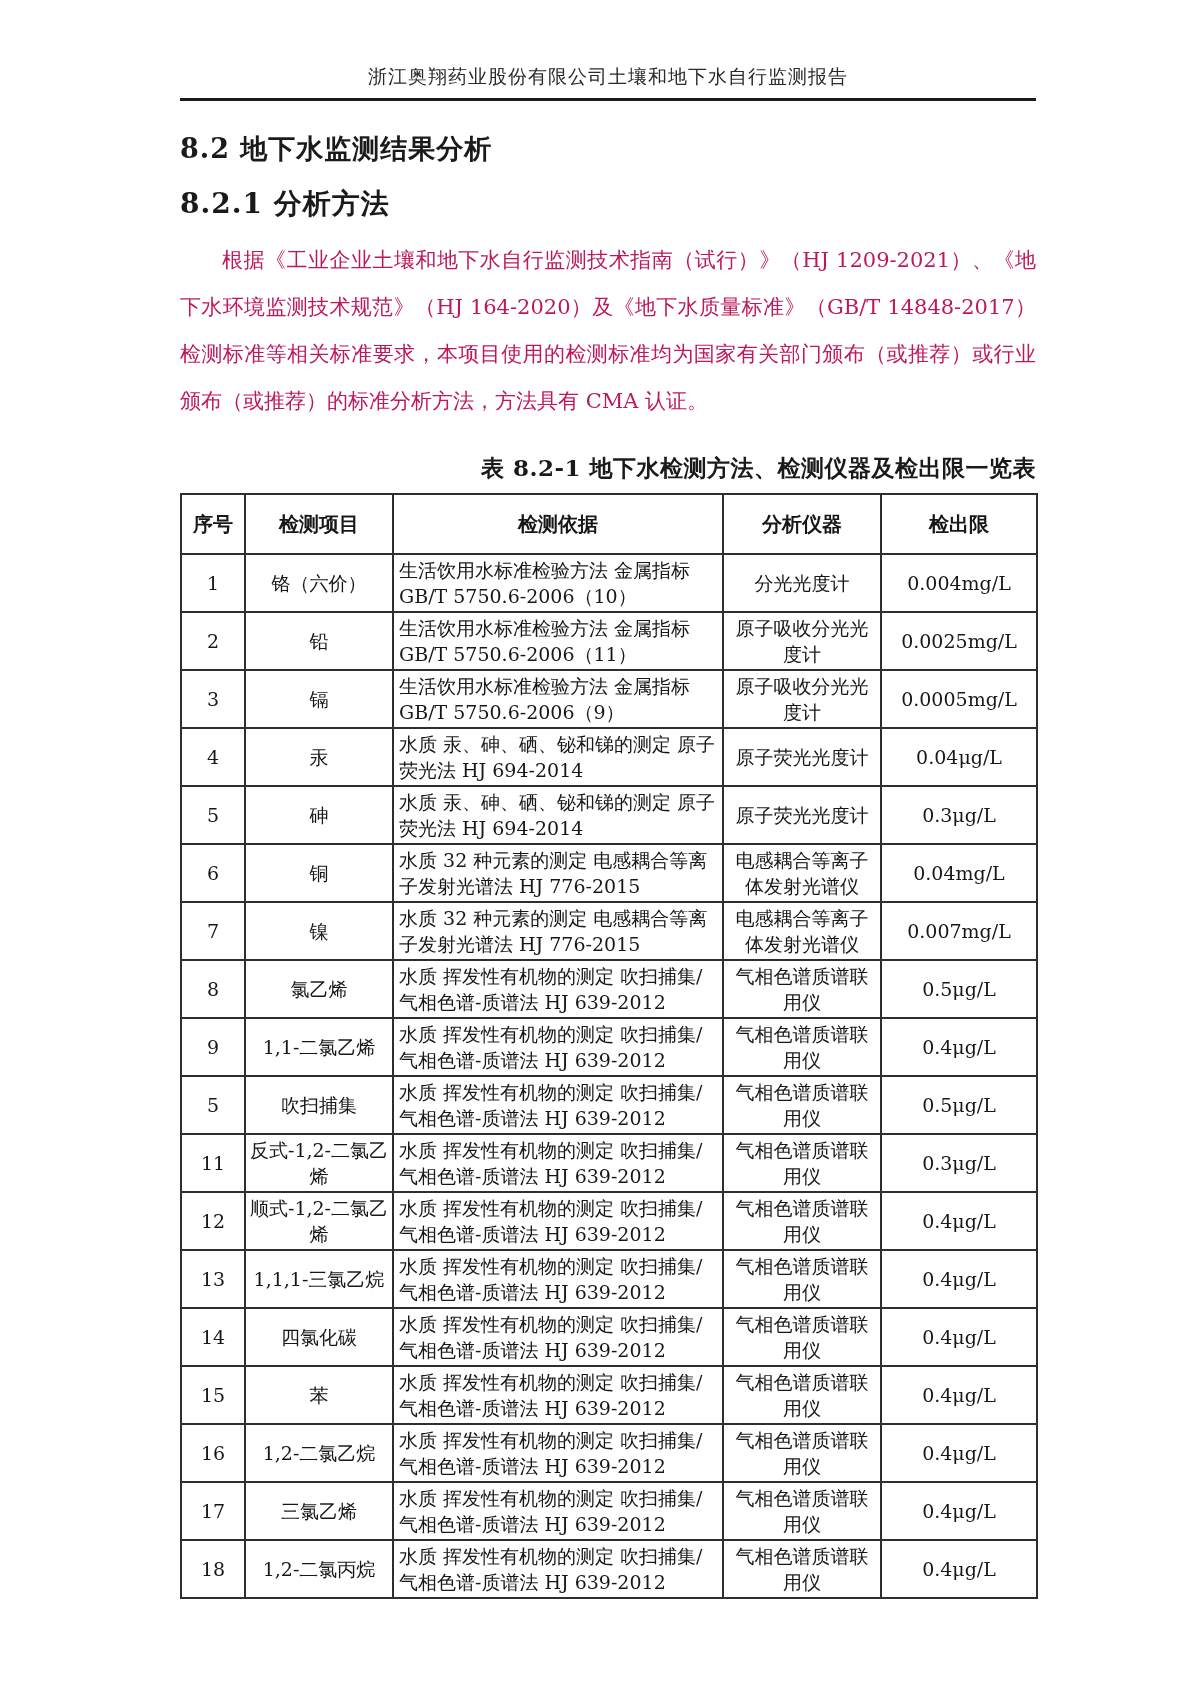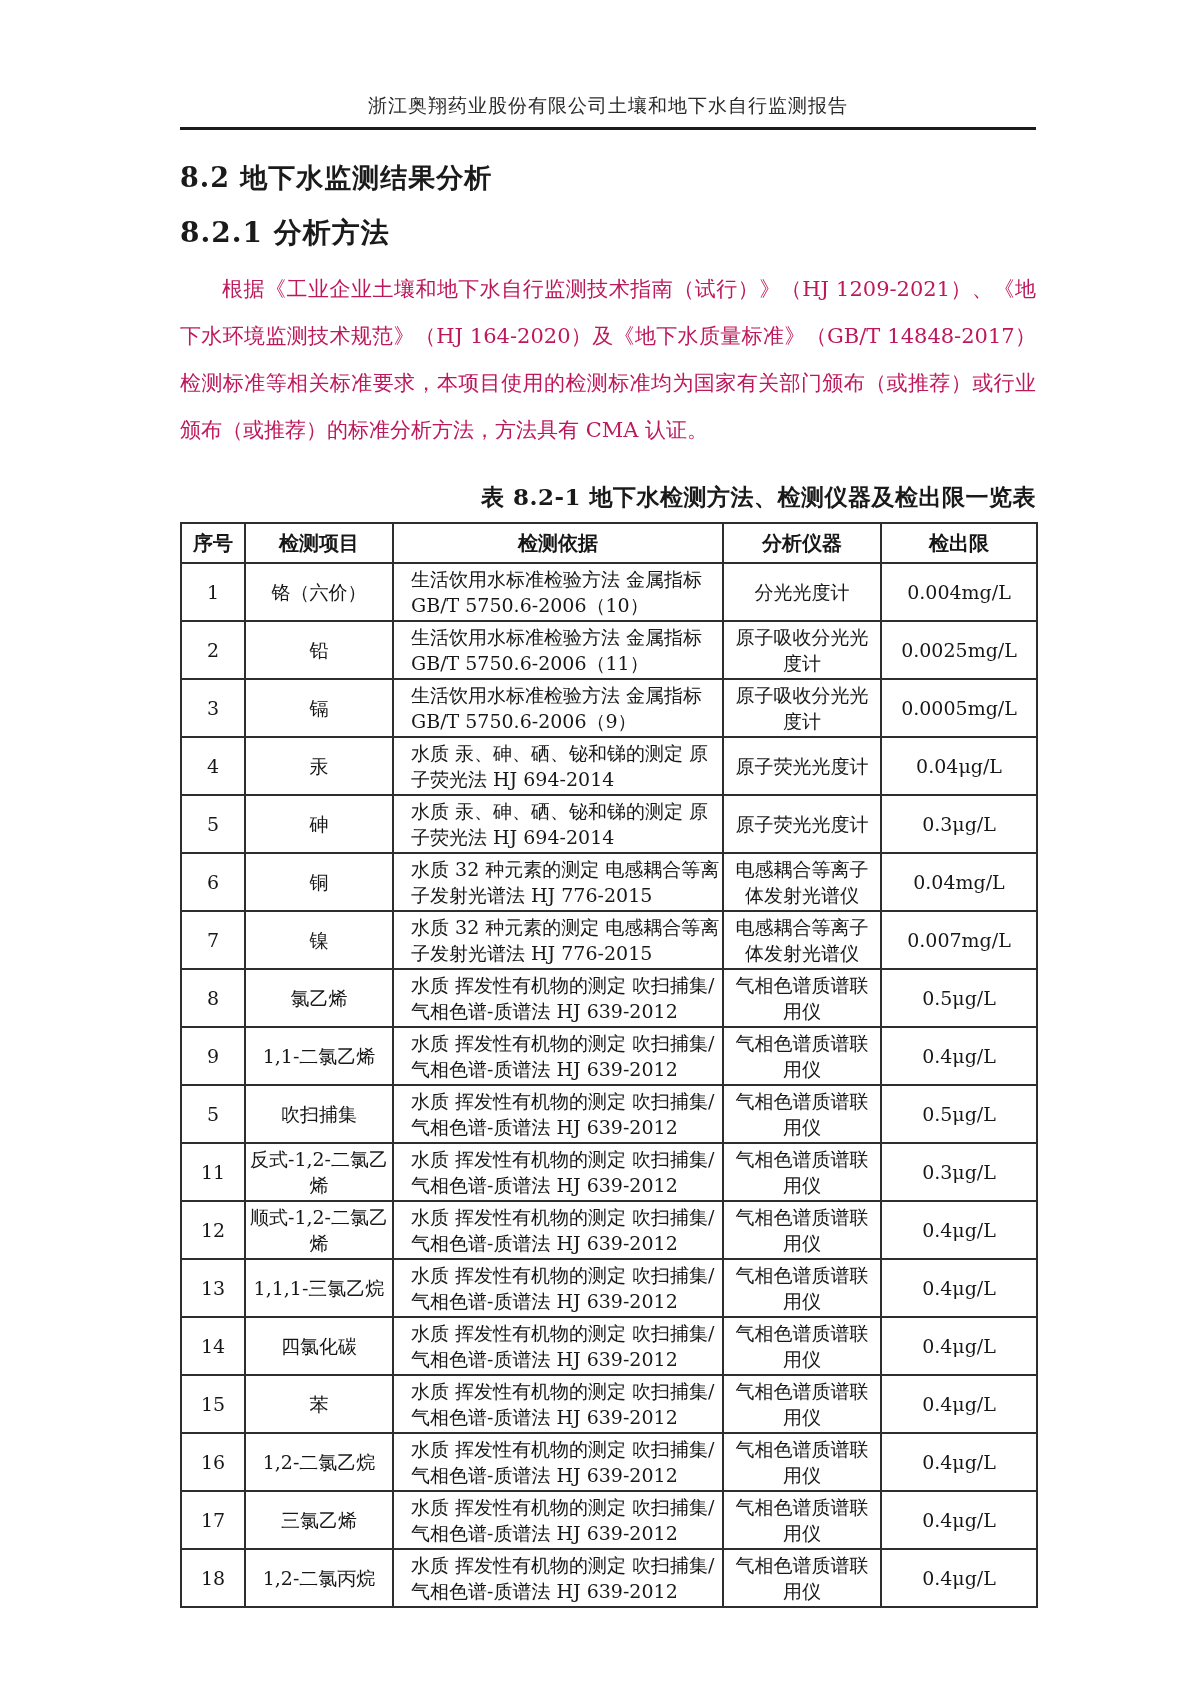--- a/index.html
+++ b/index.html
@@ -15,21 +15,21 @@
     background: #ffffff;
     overflow: hidden;
   }
   .content {
     position: absolute;
     left: 180px;
     width: 856px;
     top: 0;
   }
   .doc-header {
-    padding-top: 93px;
+    padding-top: 64px;
     text-align: center;
     font-size: 19px;
     letter-spacing: 1px;
     color: #2a2a2a;
     border-bottom: 3px solid #1c1c1c;
     padding-bottom: 8px;
   }
   .h1 {
     margin-top: 30px;
     font-size: 27px;
@@ -66,33 +66,33 @@
   table.dtable th, table.dtable td {
     border: 2px solid #2e2e2e;
     font-weight: normal;
     vertical-align: middle;
     color: #171717;
   }
   table.dtable th {
     font-weight: bold;
     font-size: 20px;
     text-align: center;
-    height: 40px;
+    height: 60px;
     padding: 2px 2px;
   }
   table.dtable td {
     font-size: 19px;
     line-height: 26px;
     text-align: center;
     padding: 2px 3px;
     height: 55px;
   }
   table.dtable td.c2 {
     text-align: left;
-    padding-left: 17px;
+    padding-left: 5px;
     padding-right: 2px;
   }
   col.c0 { width: 64px; }
   col.c1 { width: 148px; }
   col.c2 { width: 330px; }
   col.c3 { width: 158px; }
   col.c4 { width: 156px; }
   .doc-footer {
     position: absolute;
     left: 180px;

